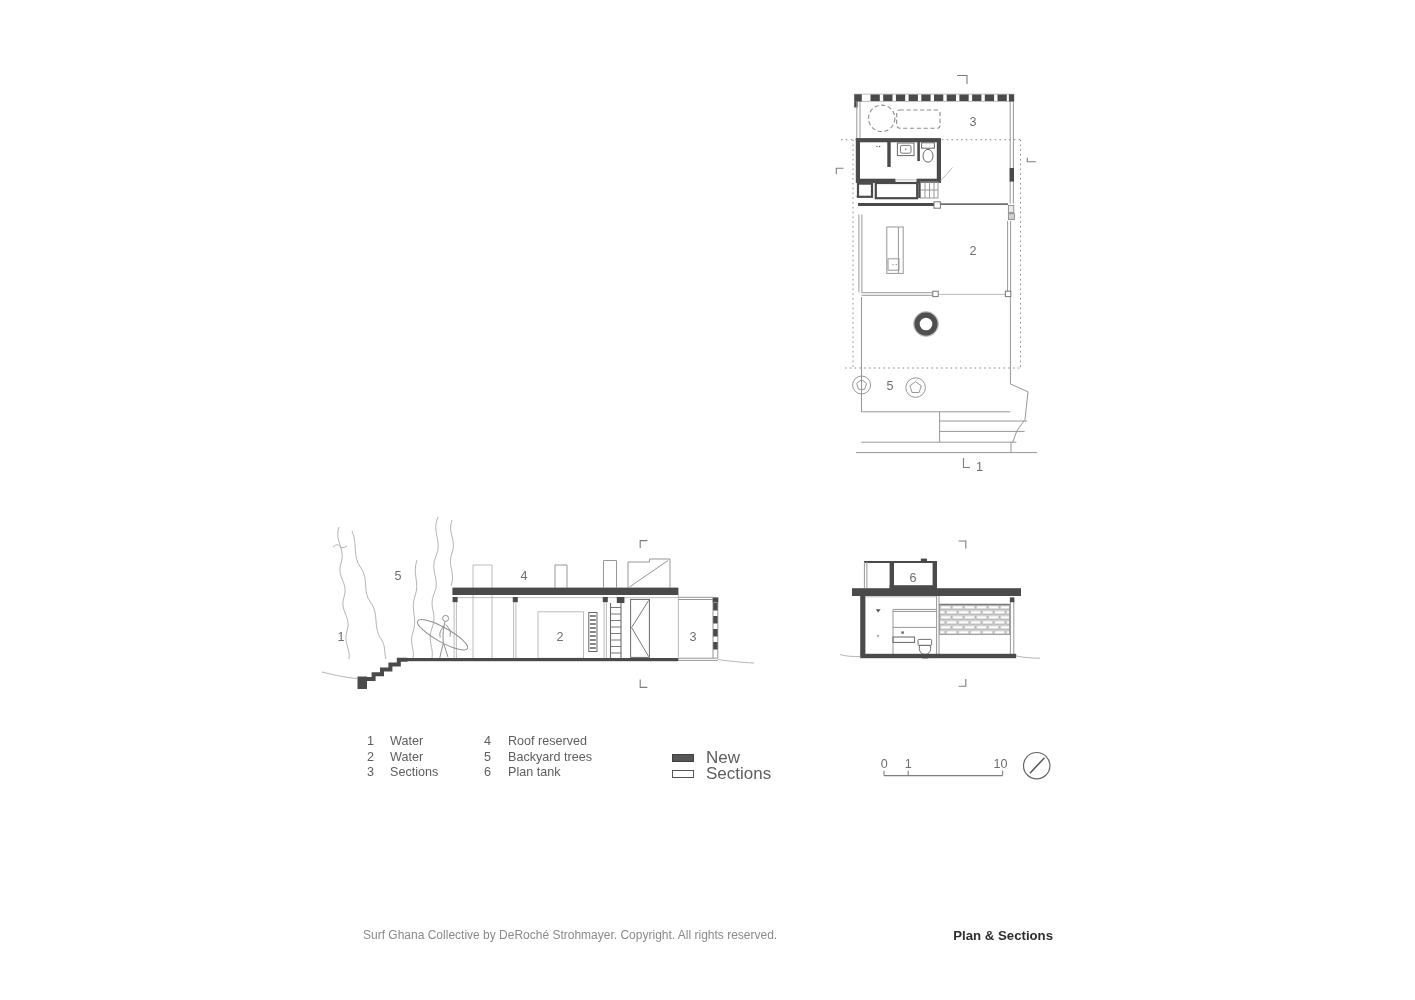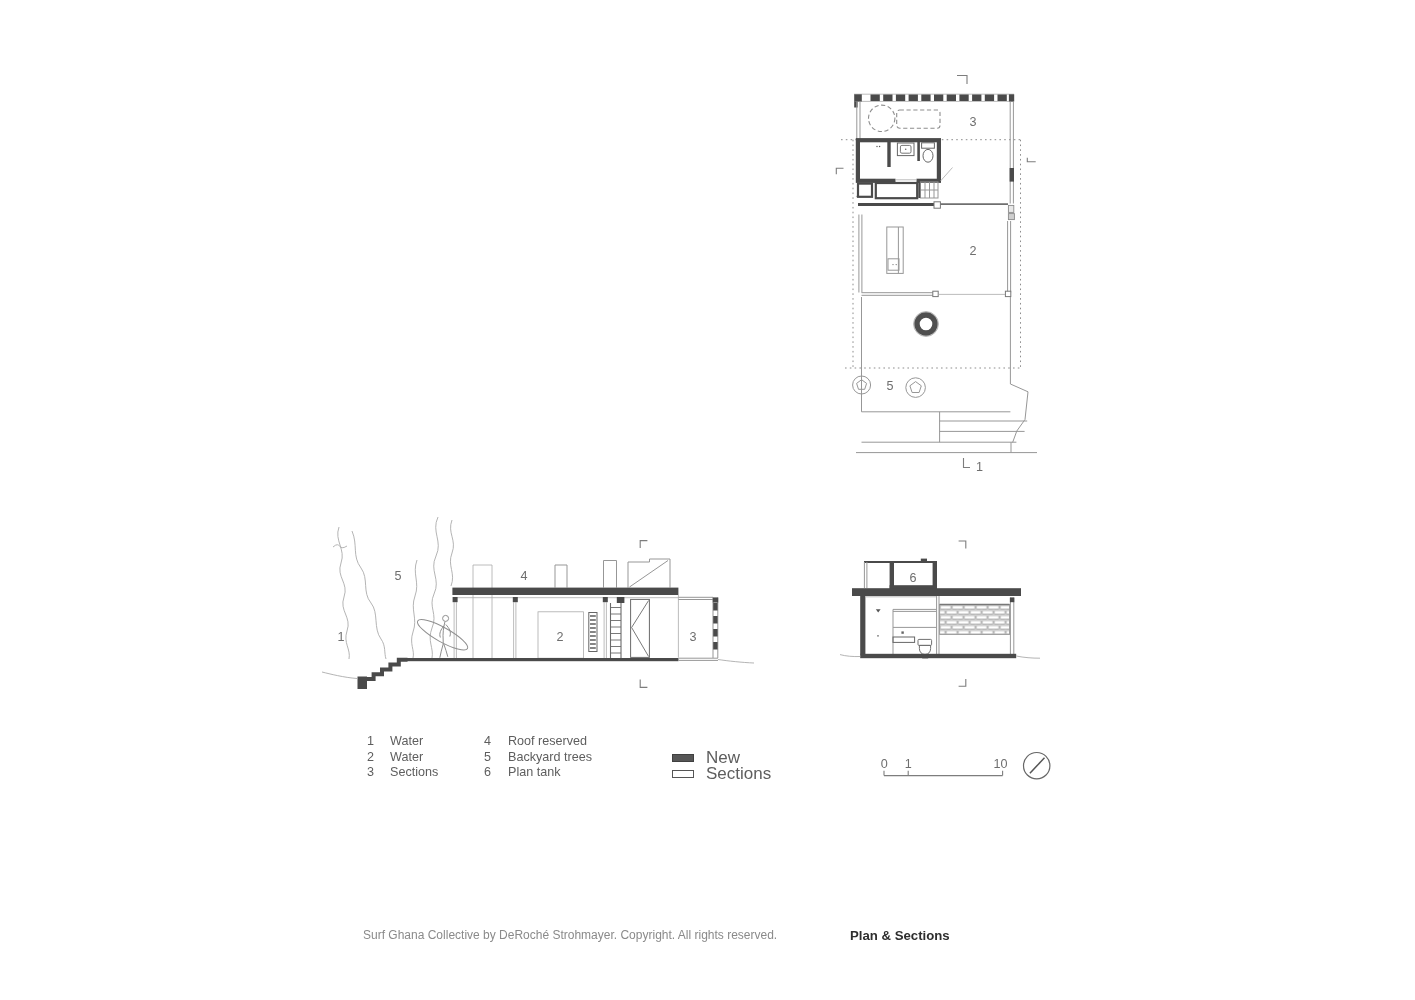--- a/index.html
+++ b/index.html
@@ -23,21 +23,21 @@
   .legend-col{position:absolute;top:734px;font-size:12.6px;line-height:15.7px;color:#5e5e5e;}
   .legend-row{display:grid;}
   .legend-col.c1{left:367px;} .legend-col.c1 .legend-row{grid-template-columns:23px auto;}
   .legend-col.c2{left:484px;} .legend-col.c2 .legend-row{grid-template-columns:24px auto;}
   .materials{position:absolute;left:672px;top:750px;font-size:17px;line-height:15.9px;color:#5e5e5e;}
   .mat-row{display:flex;align-items:center;height:15.9px;}
   .swatch{width:22px;height:8px;margin-right:12px;box-sizing:border-box;}
   .swatch.new{background:#565656;border:1.2px solid #404040;}
   .swatch.existing{background:#fff;border:1.3px solid #555;}
   .copyright{position:absolute;left:363px;top:928px;font-size:12px;color:#8a8a8a;}
-  .sheet-title{position:absolute;left:850px;top:928px;width:203px;text-align:left;
+  .sheet-title{position:absolute;left:850px;top:928px;width:203px;text-align:right;
                font-size:13.2px;font-weight:bold;color:#2e2e2e;}
 </style>
 </head>
 <body>
 
 <div class="canvas">
 <svg width="1415" height="1000" viewBox="0 0 1415 1000">
   <defs>
     <pattern id="brick" x="939.6" y="604.6" width="12" height="10" patternUnits="userSpaceOnUse">
       <rect x="0.7" y="0.9" width="10.6" height="3.5" fill="none" stroke="#9a9a9a" stroke-width="0.8"></rect>

